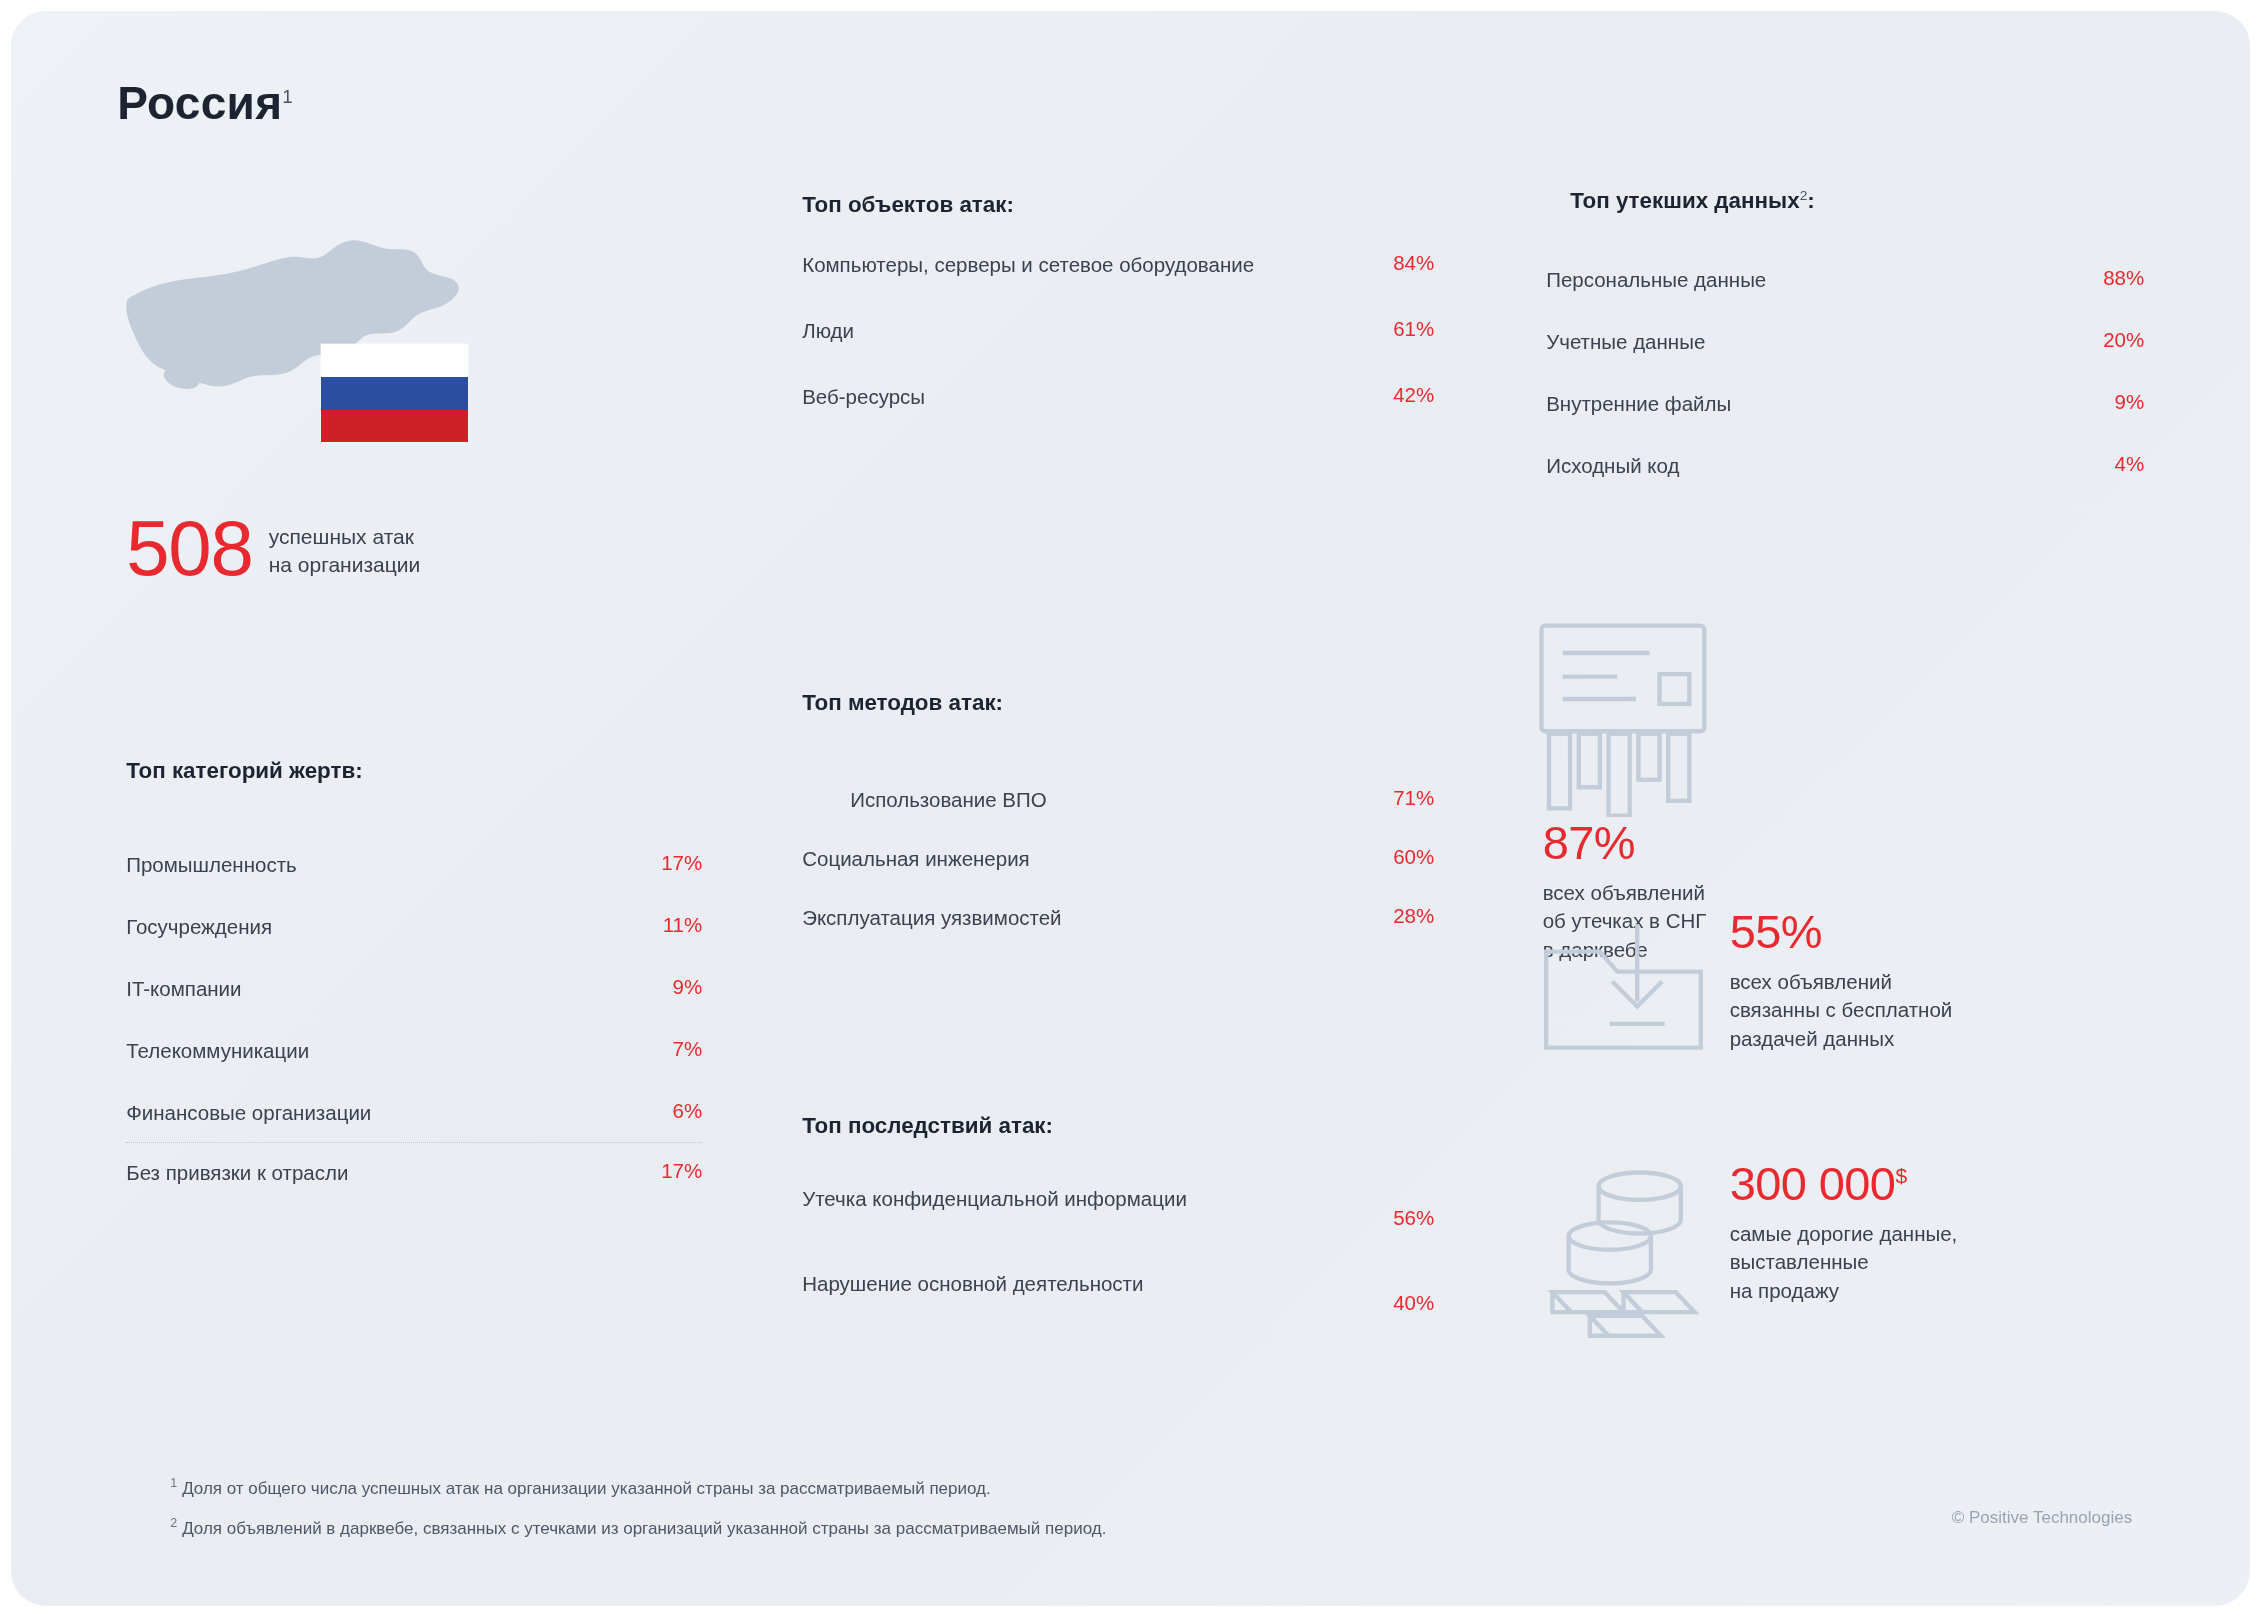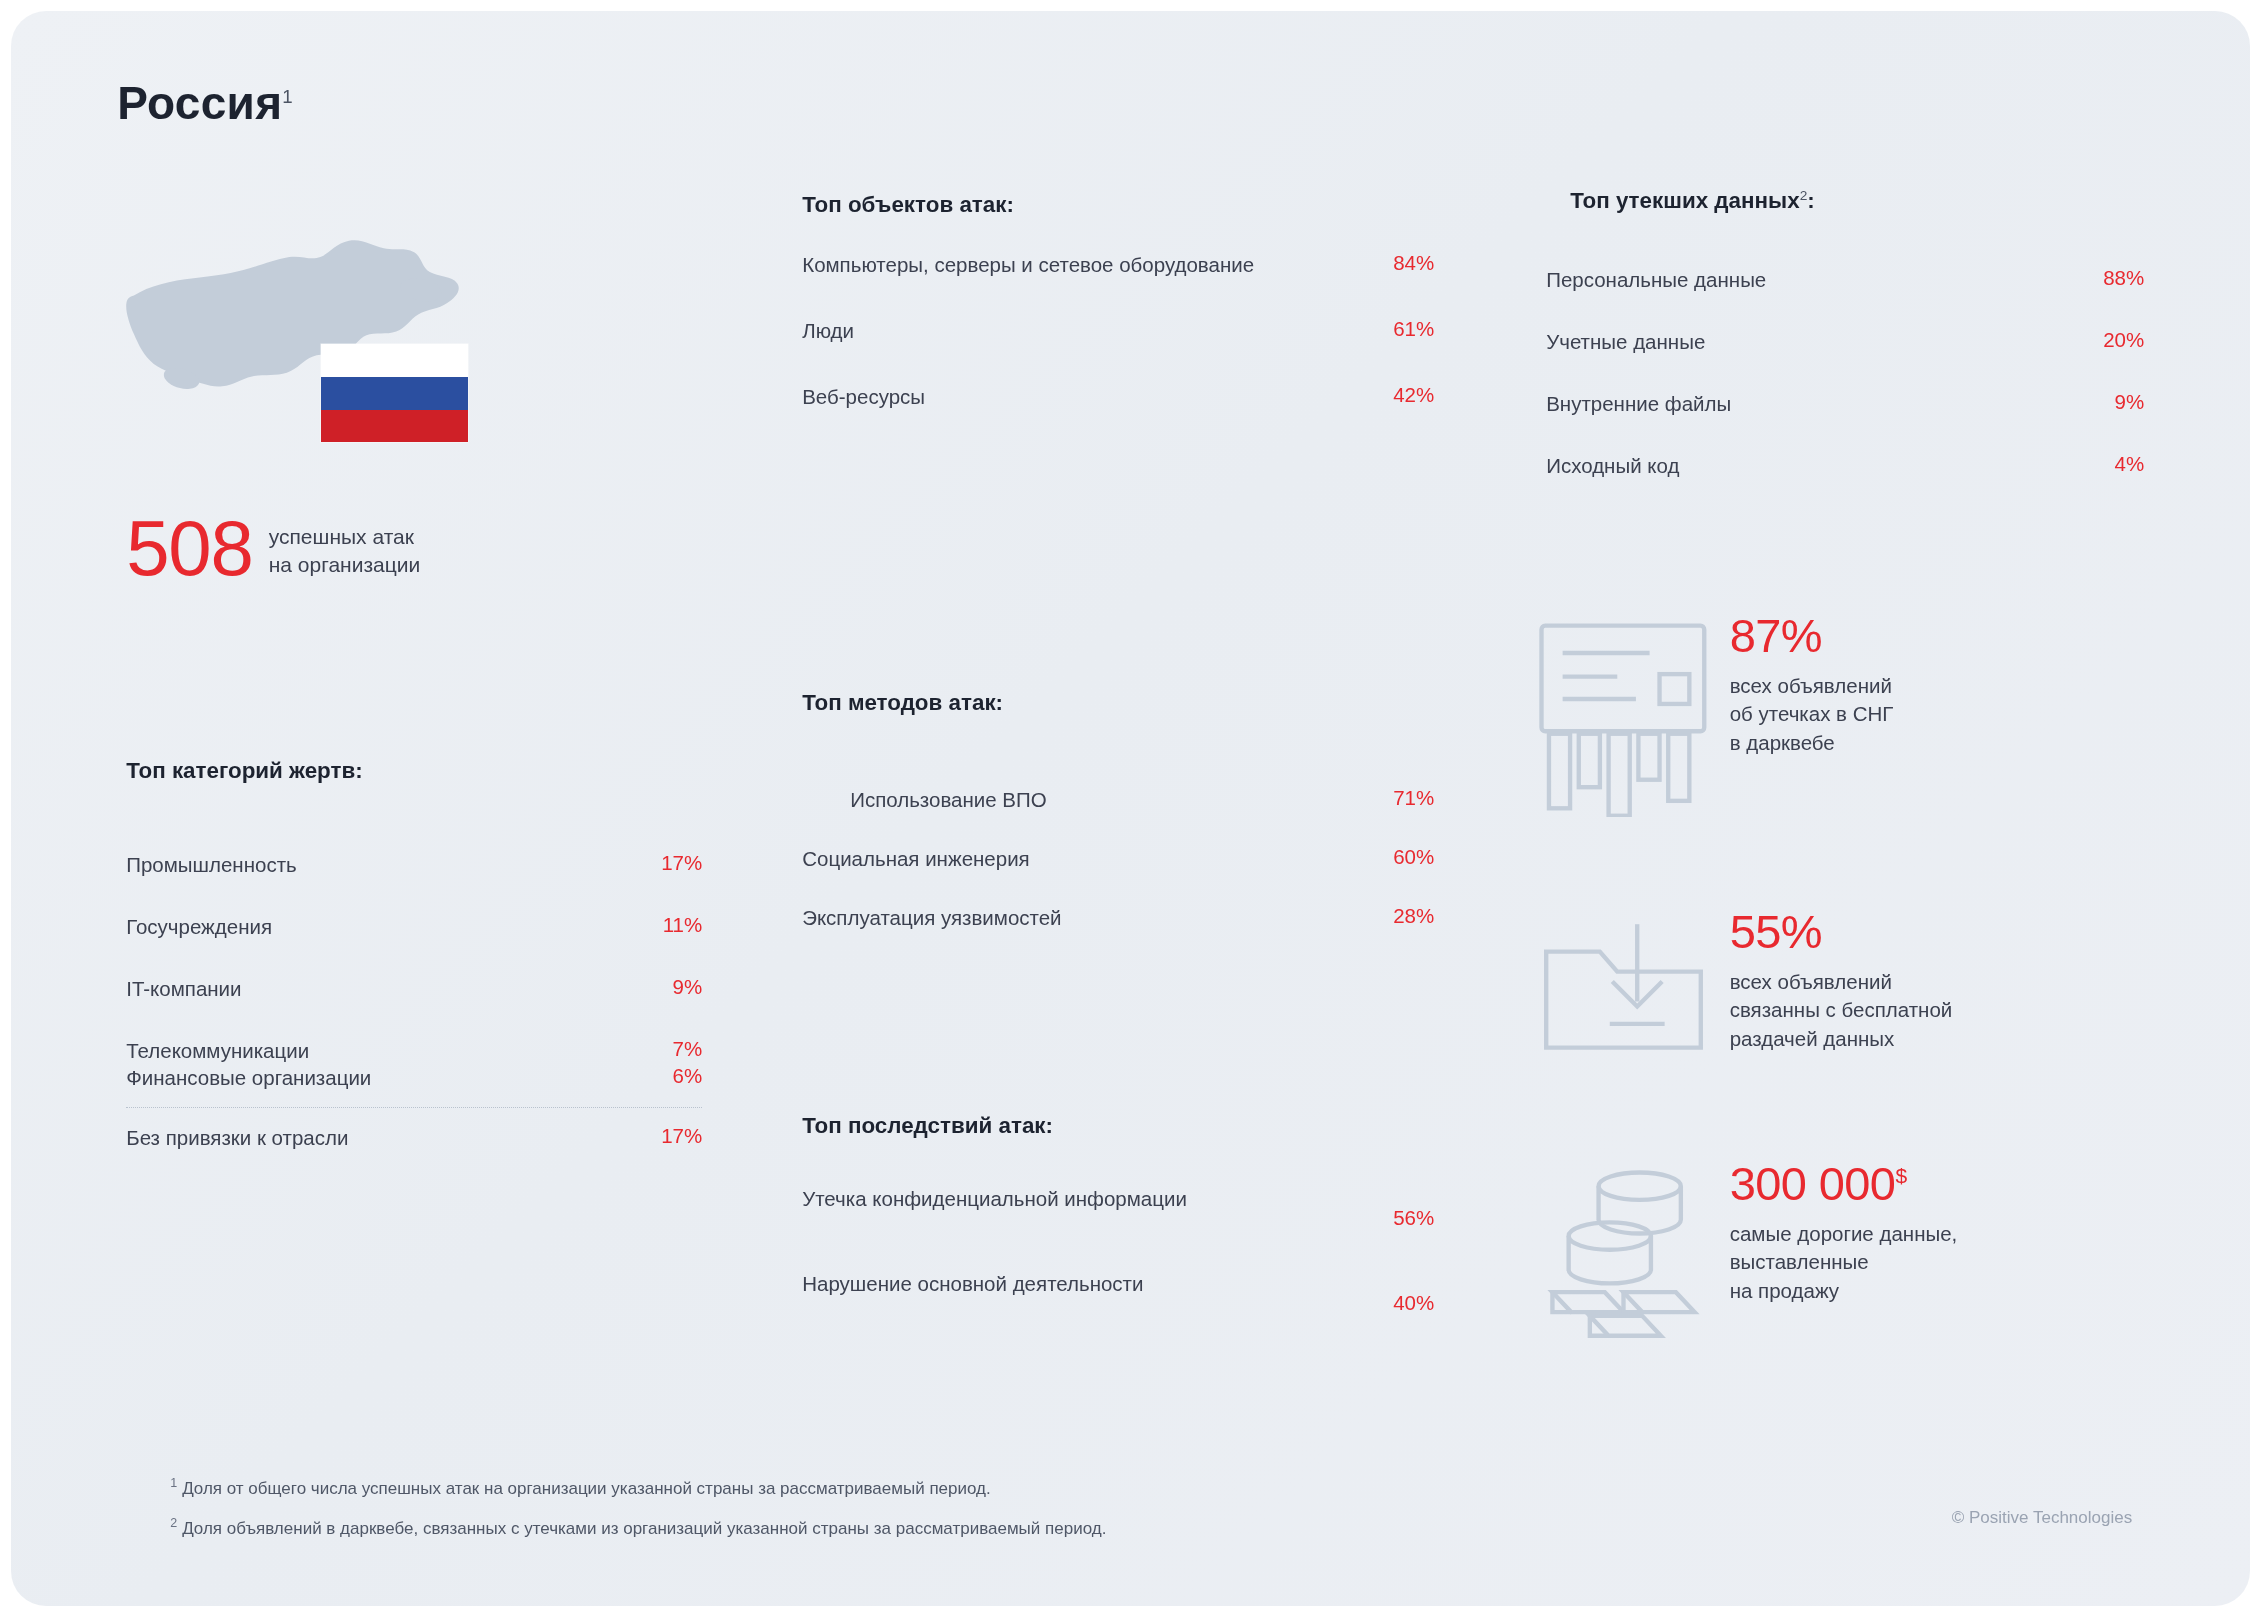--- a/index.html
+++ b/index.html
@@ -201,21 +201,21 @@
       <span class="val">17%</span>
     </div>
     <div class="row" style="margin-bottom:35px;">
       <span class="lbl">Госучреждения</span>
       <span class="val">11%</span>
     </div>
     <div class="row" style="margin-bottom:35px;">
       <span class="lbl">IT-компании</span>
       <span class="val">9%</span>
     </div>
-    <div class="row" style="">
+    <div class="row" style="margin-bottom:35px;">
       <span class="lbl">Телекоммуникации</span>
       <span class="val">7%</span>
     </div>
     <div class="row">
       <span class="lbl">Финансовые организации</span>
       <span class="val">6%</span>
     </div>
     <div class="divider"></div>
     <div class="row">
       <span class="lbl">Без привязки к отрасли</span>
@@ -286,21 +286,21 @@
     <div class="row" style="margin-bottom:35px;">
       <span class="lbl">Внутренние файлы</span>
       <span class="val">9%</span>
     </div>
     <div class="row">
       <span class="lbl">Исходный код</span>
       <span class="val">4%</span>
     </div>
   </div>
 
-  <div class="hl" style="left:1519px; top:601px; width:660px;">
+  <div class="hl" style="left:1519px; top:601px; width:660px;flex-direction:column;">
     <div class="icon">
       <svg width="187" height="205" viewBox="0 0 300 330" xmlns="http://www.w3.org/2000/svg" fill="none" stroke="#c3cdd9" stroke-width="7">
         <rect x="18" y="22" width="262" height="170" rx="6"></rect>
         <line x1="52" y1="66" x2="192" y2="66"></line>
         <line x1="52" y1="104" x2="140" y2="104"></line>
         <line x1="52" y1="140" x2="170" y2="140"></line>
         <rect x="208" y="100" width="48" height="48"></rect>
         <rect x="30" y="196" width="34" height="120"></rect>
         <rect x="78" y="196" width="34" height="86"></rect>
         <rect x="126" y="196" width="34" height="132"></rect>

